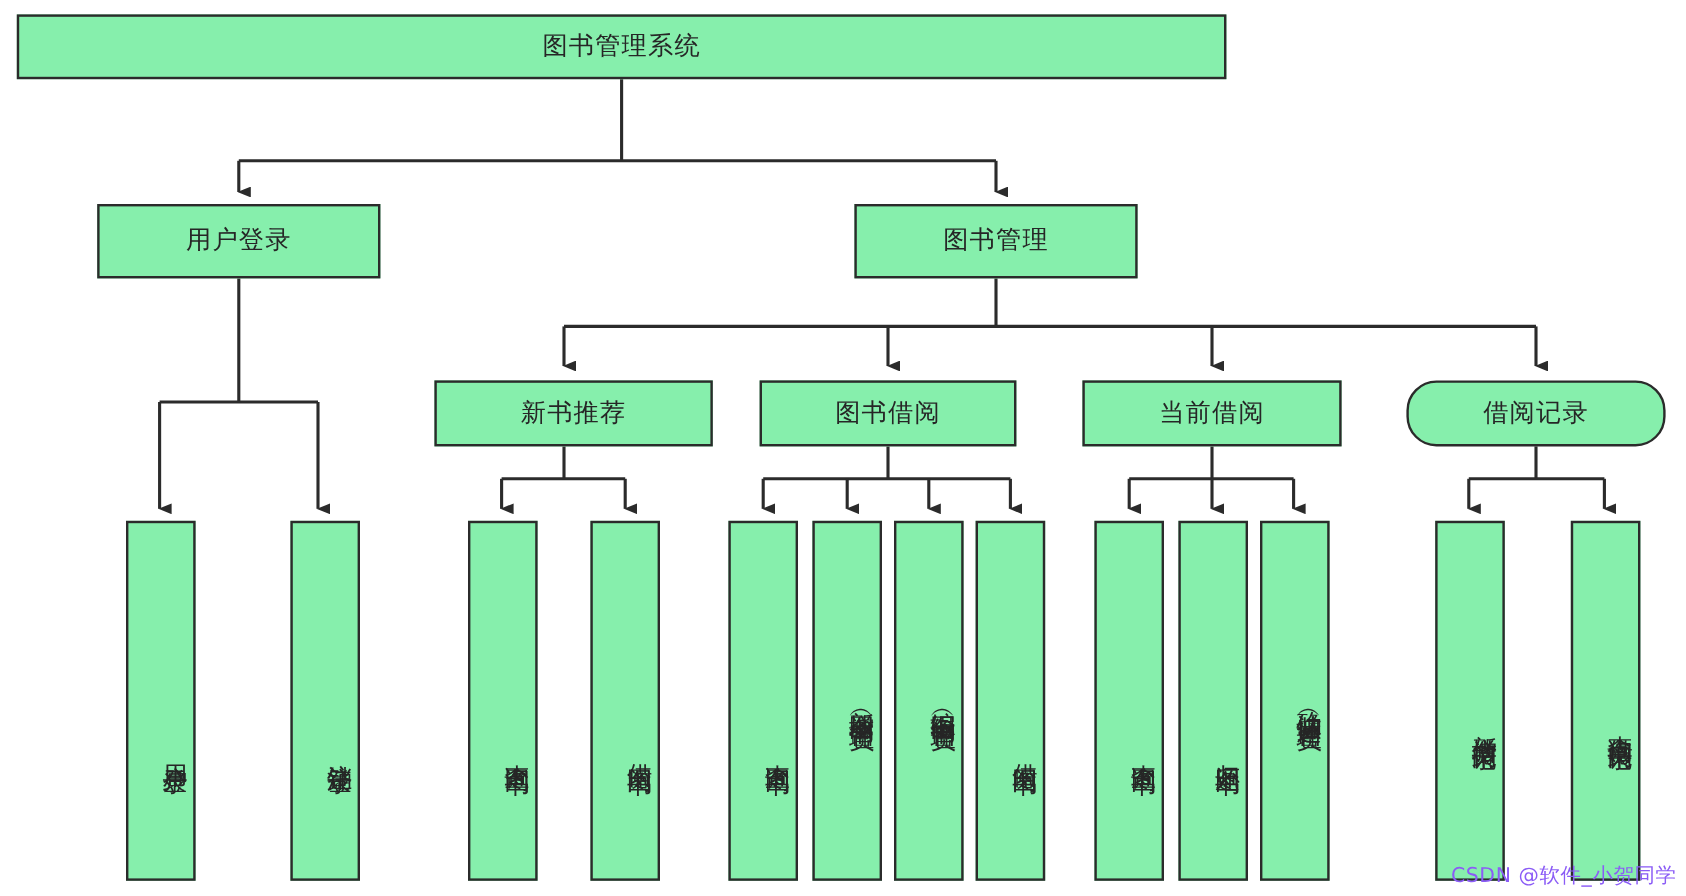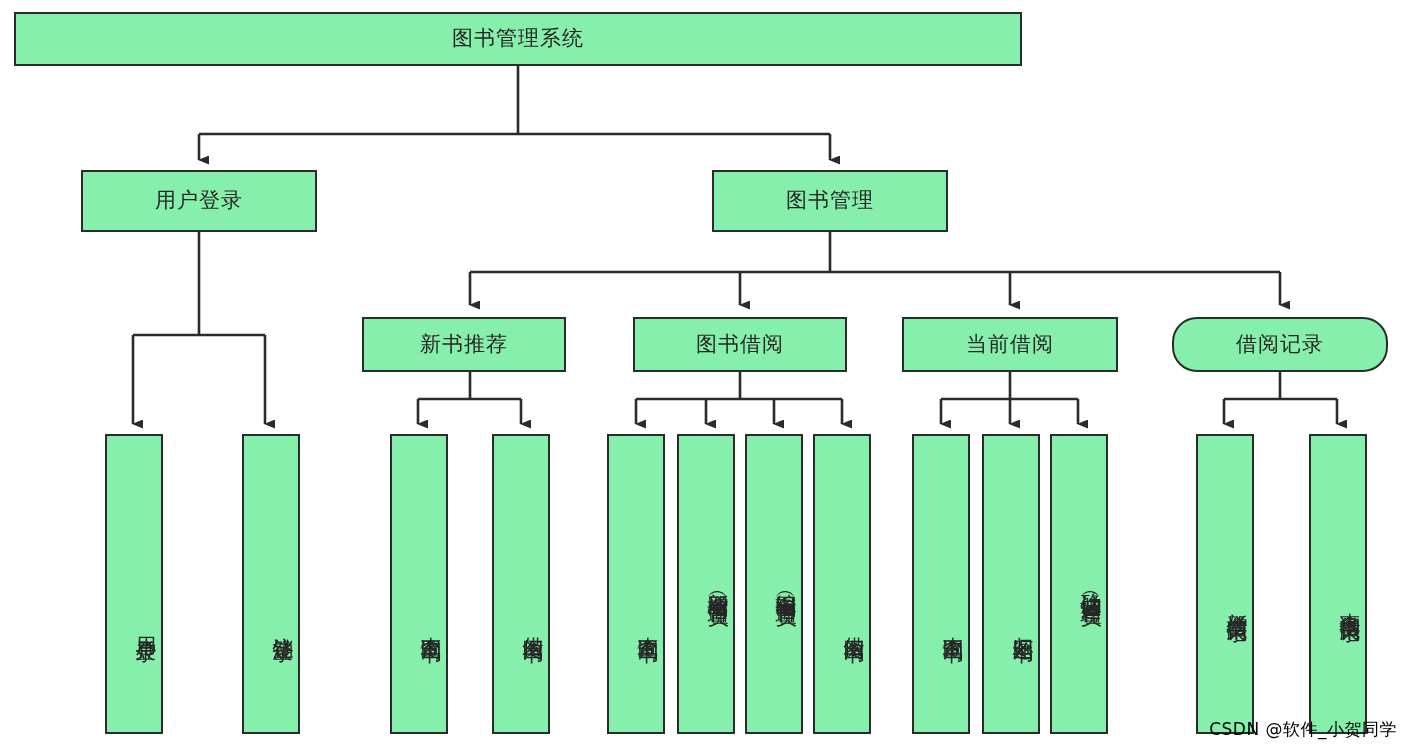--- a/index.html
+++ b/index.html
@@ -58,21 +58,21 @@
   .node.vert .vtext {
     writing-mode: vertical-rl;
     text-orientation: upright;
     display: block;
   }
   #watermark {
     position: absolute;
     right: 8px;
     bottom: 6px;
     font-size: 17px;
-    color: #000000;
+    color: #8b5cf6;
     letter-spacing: 0.5px;
     z-index: 5;
     white-space: nowrap;
   }
 </style>
 </head>
 <body>
 
 <div id="diagram-root">
 
@@ -130,21 +130,21 @@
     <span>图书管理系统</span>
   </div>
 
   <div class="node horiz" style="left:81px; top:170px; width:236px; height:62px;">
     <span>用户登录</span>
   </div>
   <div class="node horiz" style="left:712px; top:170px; width:236px; height:62px;">
     <span>图书管理</span>
   </div>
 
-  <div class="node horiz" style="left:362px; top:317px; width:204px; height:55px;">
+  <div class="node horiz" style="left:362px; top:317px; width:232px; height:55px;">
     <span>新书推荐</span>
   </div>
   <div class="node horiz" style="left:633px; top:317px; width:214px; height:55px;">
     <span>图书借阅</span>
   </div>
   <div class="node horiz" style="left:902px; top:317px; width:216px; height:55px;">
     <span>当前借阅</span>
   </div>
   <div class="node horiz" style="left:1172px; top:317px; width:216px; height:55px;border-radius:25px;">
     <span>借阅记录</span>

